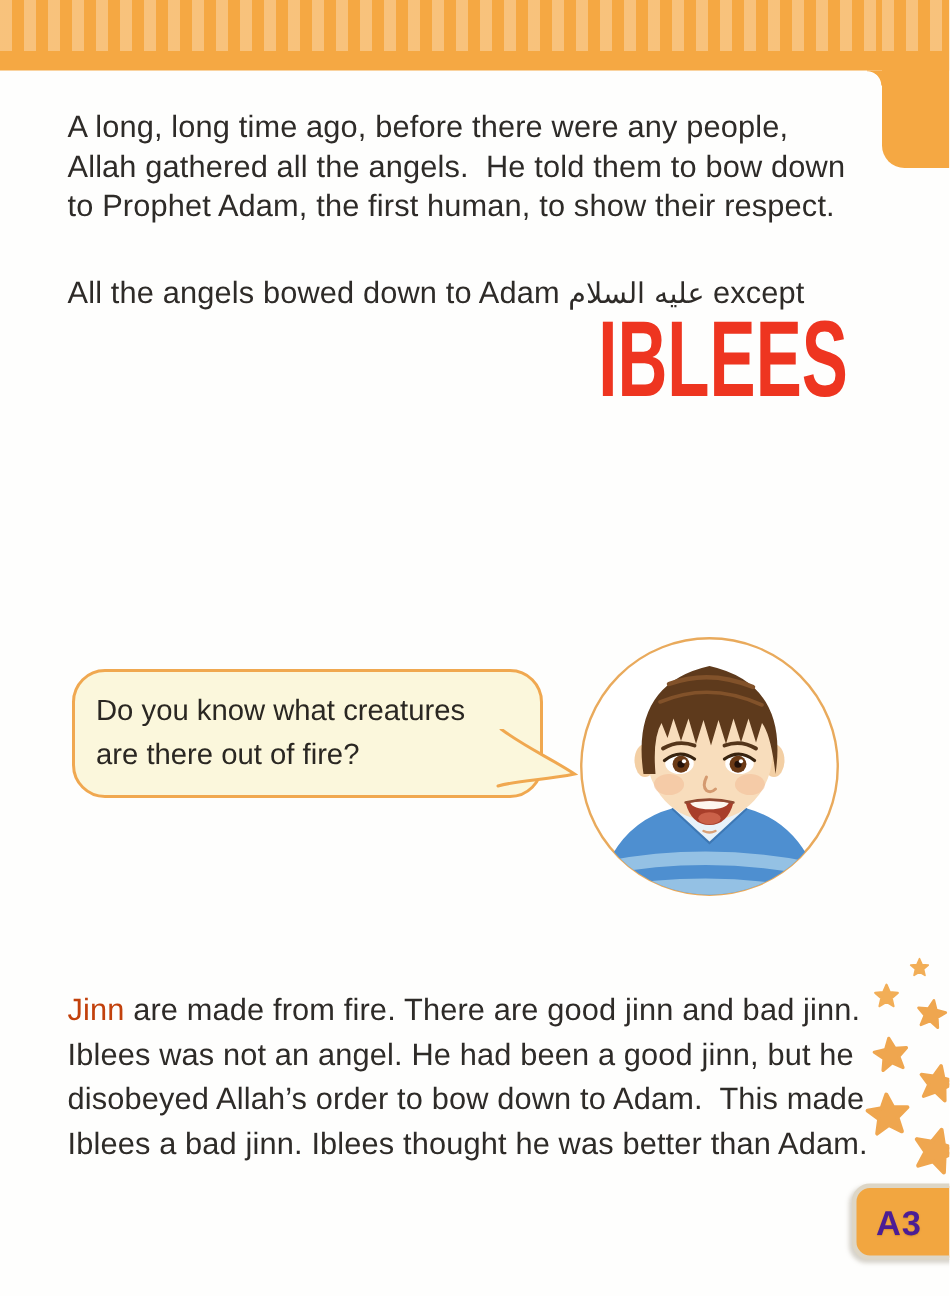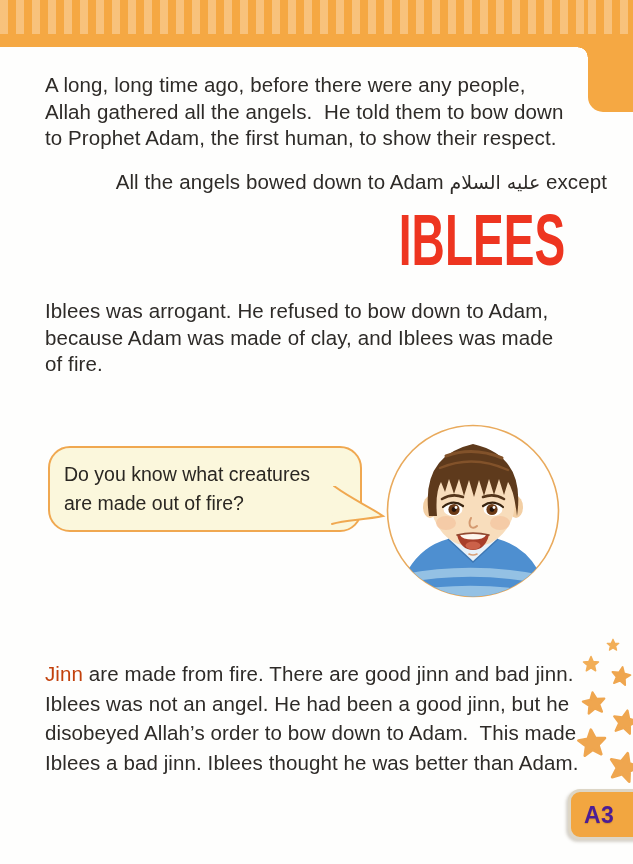--- a/index.html
+++ b/index.html
@@ -17,21 +17,21 @@
     border-bottom-left-radius:15px;}
   .tab-stripes{position:absolute;left:0;top:0;width:45px;height:34px;
     background:repeating-linear-gradient(90deg, rgba(255,255,255,.30) 0 8px, rgba(255,255,255,0) 8px 16px);
     }
   .corner-concave{position:absolute;left:578px;top:47px;width:10px;height:10px;
     background:radial-gradient(circle 10px at 0 100%, #fefefd 9.2px, #f5a843 9.8px);}
   
   .para{position:absolute;left:45px;width:562px;font-size:20.5px;line-height:26.5px;
     white-space:pre-line;letter-spacing:0.1px;}
   #p1{top:72px;}
-  #p2{top:169px;white-space:normal;text-align:right;}
+  #p2{top:183px;white-space:normal;}
   #p2 .arabic{font-family:"DejaVu Sans", sans-serif;font-size:19px;}
   #p3{top:298px;}
   #p4{top:659px;line-height:29.5px;}
   .red-lead{color:#c2410c;}
   #heading{
     position:absolute;left:0;top:200px;width:612px;text-align:right;
     font-size:72px;font-weight:bold;color:#ee3520;line-height:80px;
   }
   #heading .squeeze{display:inline-block;transform:scaleX(0.64);transform-origin:50% 50%;}
   
@@ -72,26 +72,23 @@
   <div class="corner-concave"></div>
 
   <div id="p1" class="para">A long, long time ago, before there were any people,
 Allah gathered all the angels.&nbsp; He told them to bow down
 to Prophet Adam, the first human, to show their respect.</div>
 
   <div id="p2" class="para"><span>All the angels bowed down to Adam </span><span class="arabic">عليه السلام</span><span> except</span></div>
 
   <div id="heading"><span class="squeeze">IBLEES</span></div>
 
-  <div id="p3" class="para">Iblees was arrogant. He refused to bow down to Adam,
-because Adam was made of clay, and Iblees was made
-of fire.</div>
 
   <div class="bubble">Do you know what creatures
-are made out of fire?</div>
+are there out of fire?</div>
   <svg class="bubble-tail" viewBox="0 0 60 44">
     <path d="M4,0 C20,12 38,20 53,30 C34,34 16,34 2,38 Z" fill="#fbf7dc" stroke="none"></path>
     <path d="M4,0 C20,12 38,20 53,30 C34,34 16,34 2,38" fill="none" stroke="#f0a850" stroke-width="2" stroke-linecap="round"></path>
   </svg>
 
   <div class="portrait">
     <svg viewBox="0 0 178 178" width="178" height="178">
       <defs>
           <clipPath id="cclip">
             <circle cx="89" cy="89" r="85.5"></circle>

